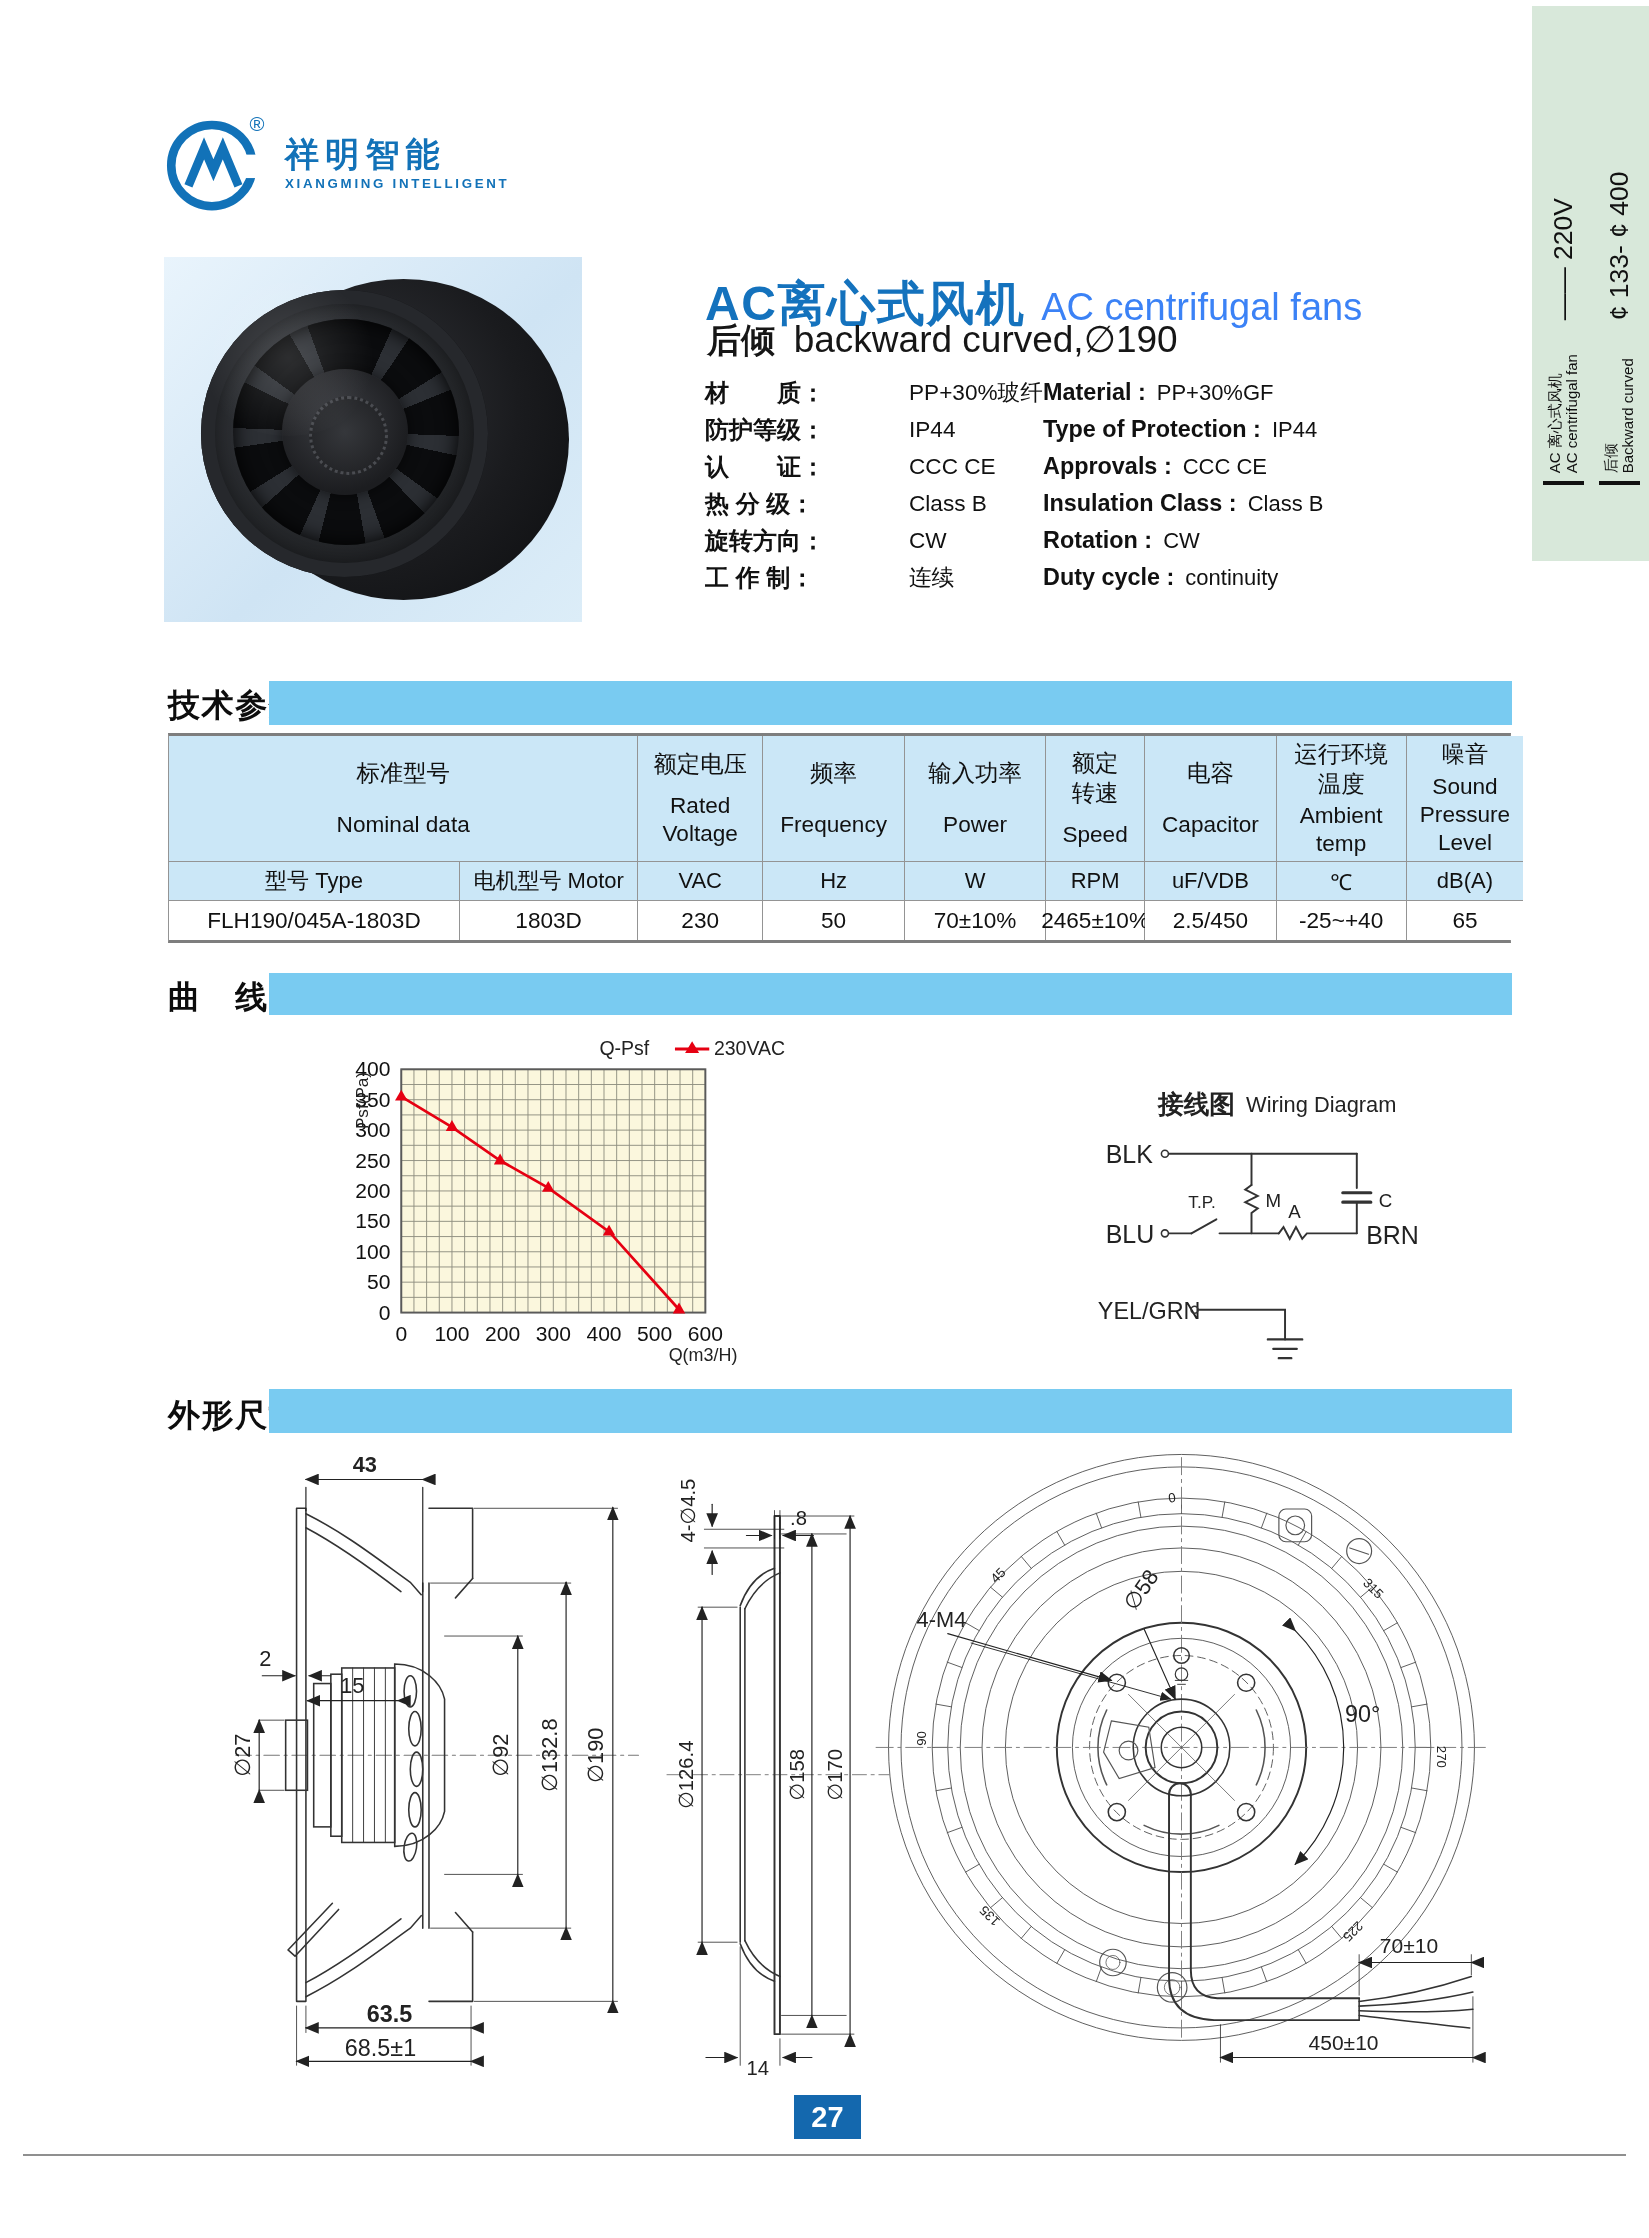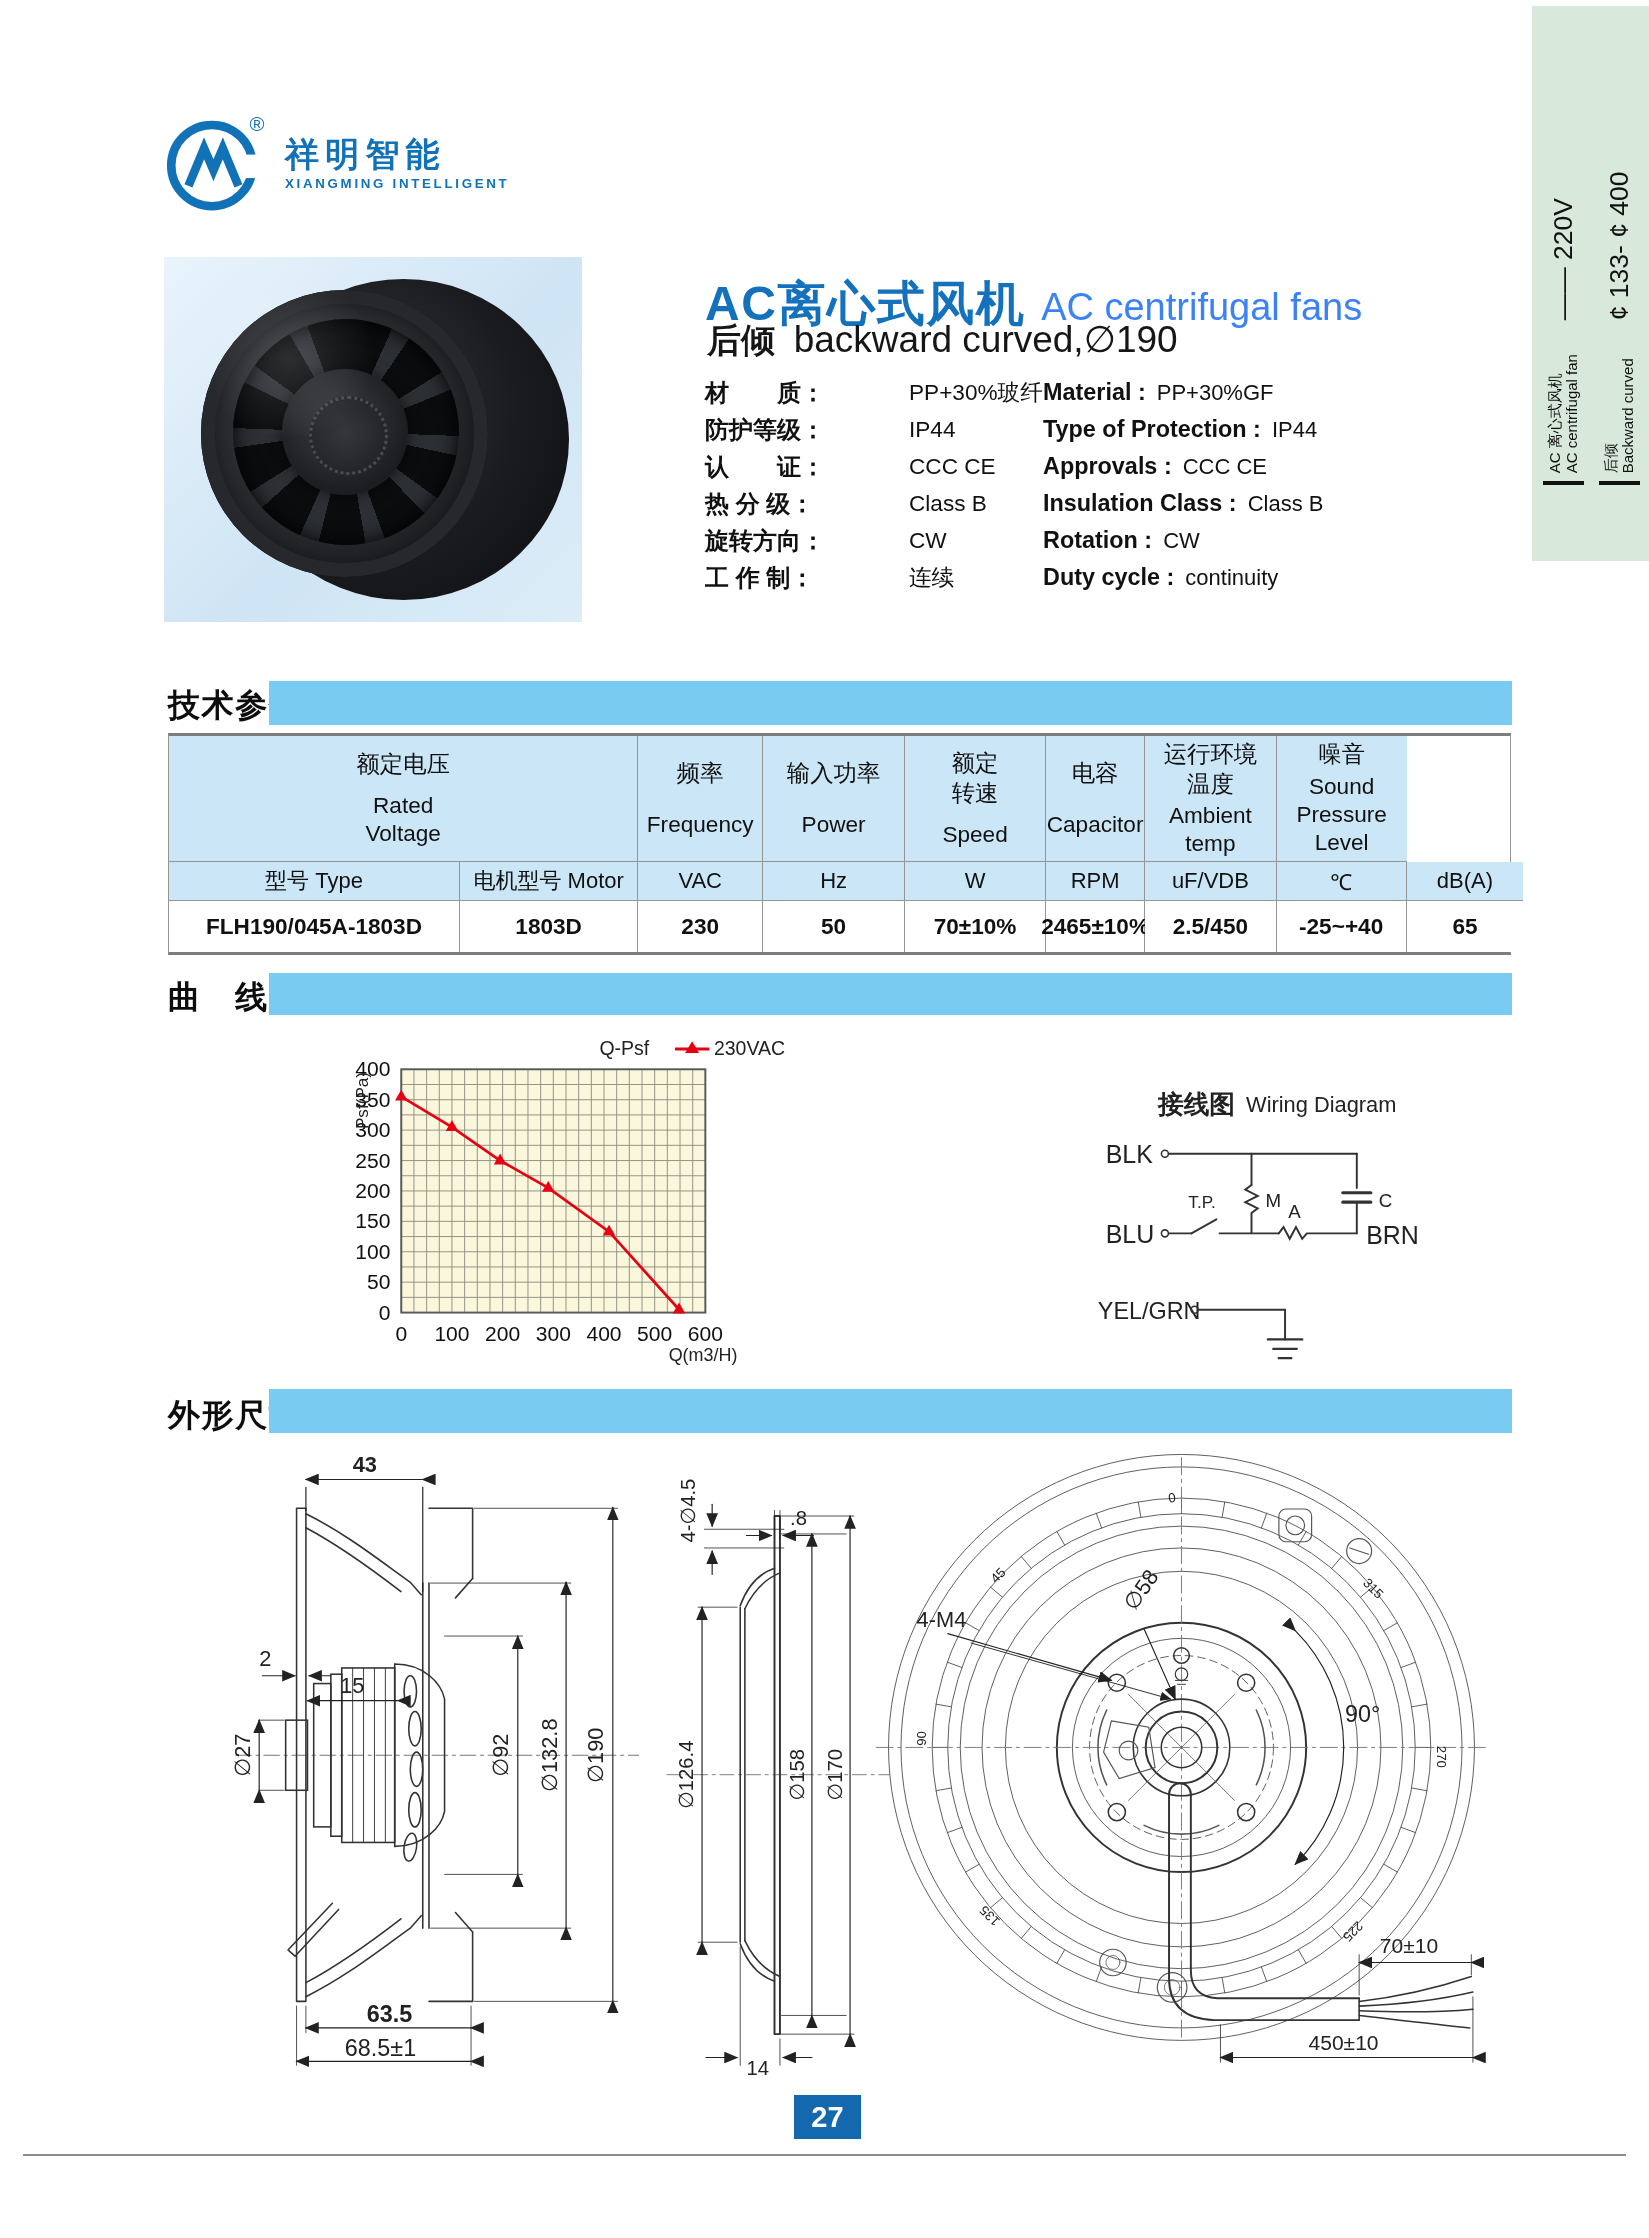--- a/index.html
+++ b/index.html
@@ -50,21 +50,21 @@
 
   
   .sec-label{font-size:32px;font-weight:bold;color:#0d0d0d;letter-spacing:1.6px;white-space:nowrap;}
   .sec-bar{background:#79cbf1;height:44px;}
 
   
   .ttable{left:168px;top:733px;width:1341px;border-top:3.1px solid #7e7e7e;border-bottom:3.1px solid #7e7e7e;border-left:1.6px solid #949494;border-right:1.6px solid #949494;}
   .trow{display:grid;grid-template-columns:21.7% 13.3% 9.3% 10.6% 10.5% 7.4% 9.8% 9.7% 8.7%;}
   .trow1{grid-template-columns:35% 9.3% 10.6% 10.5% 7.4% 9.8% 9.7% 8.7%;height:126px;}
   .trow2{height:39px;}
-  .trow3{height:51px;background:#ef4444;font-weight:bold;}
+  .trow3{height:39px;background:#ef4444;}
   .tcell{border-right:1.6px solid #949494;border-bottom:1.6px solid #949494;display:flex;flex-direction:column;align-items:center;justify-content:space-evenly;text-align:center;background:#cbe7f7;}
   .trow .tcell:last-child{border-right:none;}
   .trow3 .tcell{background:#ffffff;border-bottom:none;justify-content:center;}
   .tcn{font-size:23.4px;line-height:1.3;white-space:pre-line;}
   .ten{font-size:22.6px;line-height:1.25;white-space:pre-line;}
   .tunit{font-size:22px;}
   .tval{font-size:22.6px;font-family:"Liberation Sans",sans-serif;}
 
   
   .chart-svg{left:335px;top:1013px;}
@@ -189,20 +189,24 @@
       <div class="sb-big">¢ 133- ¢ 400</div>
     </div>
   </div>
 </div>
 
 <div class="abs sec-label" style="left:168px;top:684px;">技术参数</div>
 <div class="abs sec-bar" style="left:269px;top:681px;width:1243px;"></div>
 
 <div class="abs ttable">
   <div class="trow trow1">
+    <div class="tcell">
+      <div class="tcn">标准型号</div>
+      <div class="ten">Nominal  data</div>
+    </div>
     <div class="tcell">
         <div class="tcn">额定电压</div>
         <div class="ten">Rated
 Voltage</div>
       </div>
     <div class="tcell">
         <div class="tcn">频率</div>
         <div class="ten">Frequency</div>
       </div>
     <div class="tcell">

